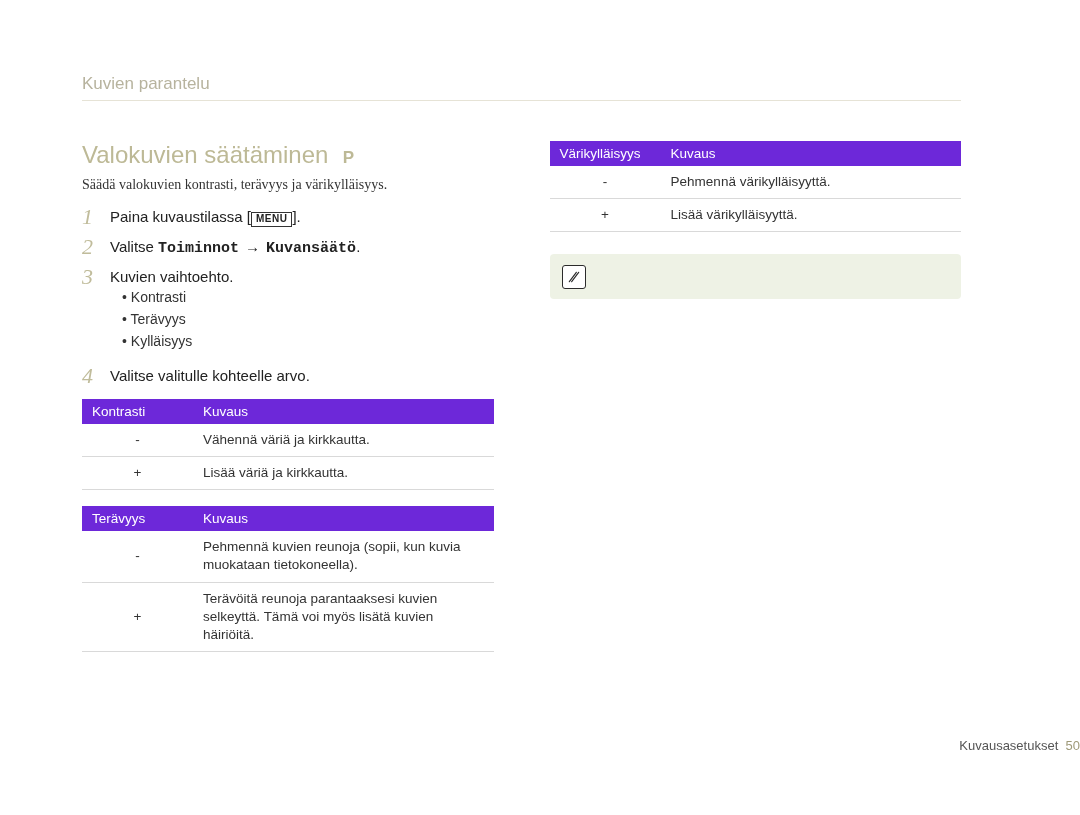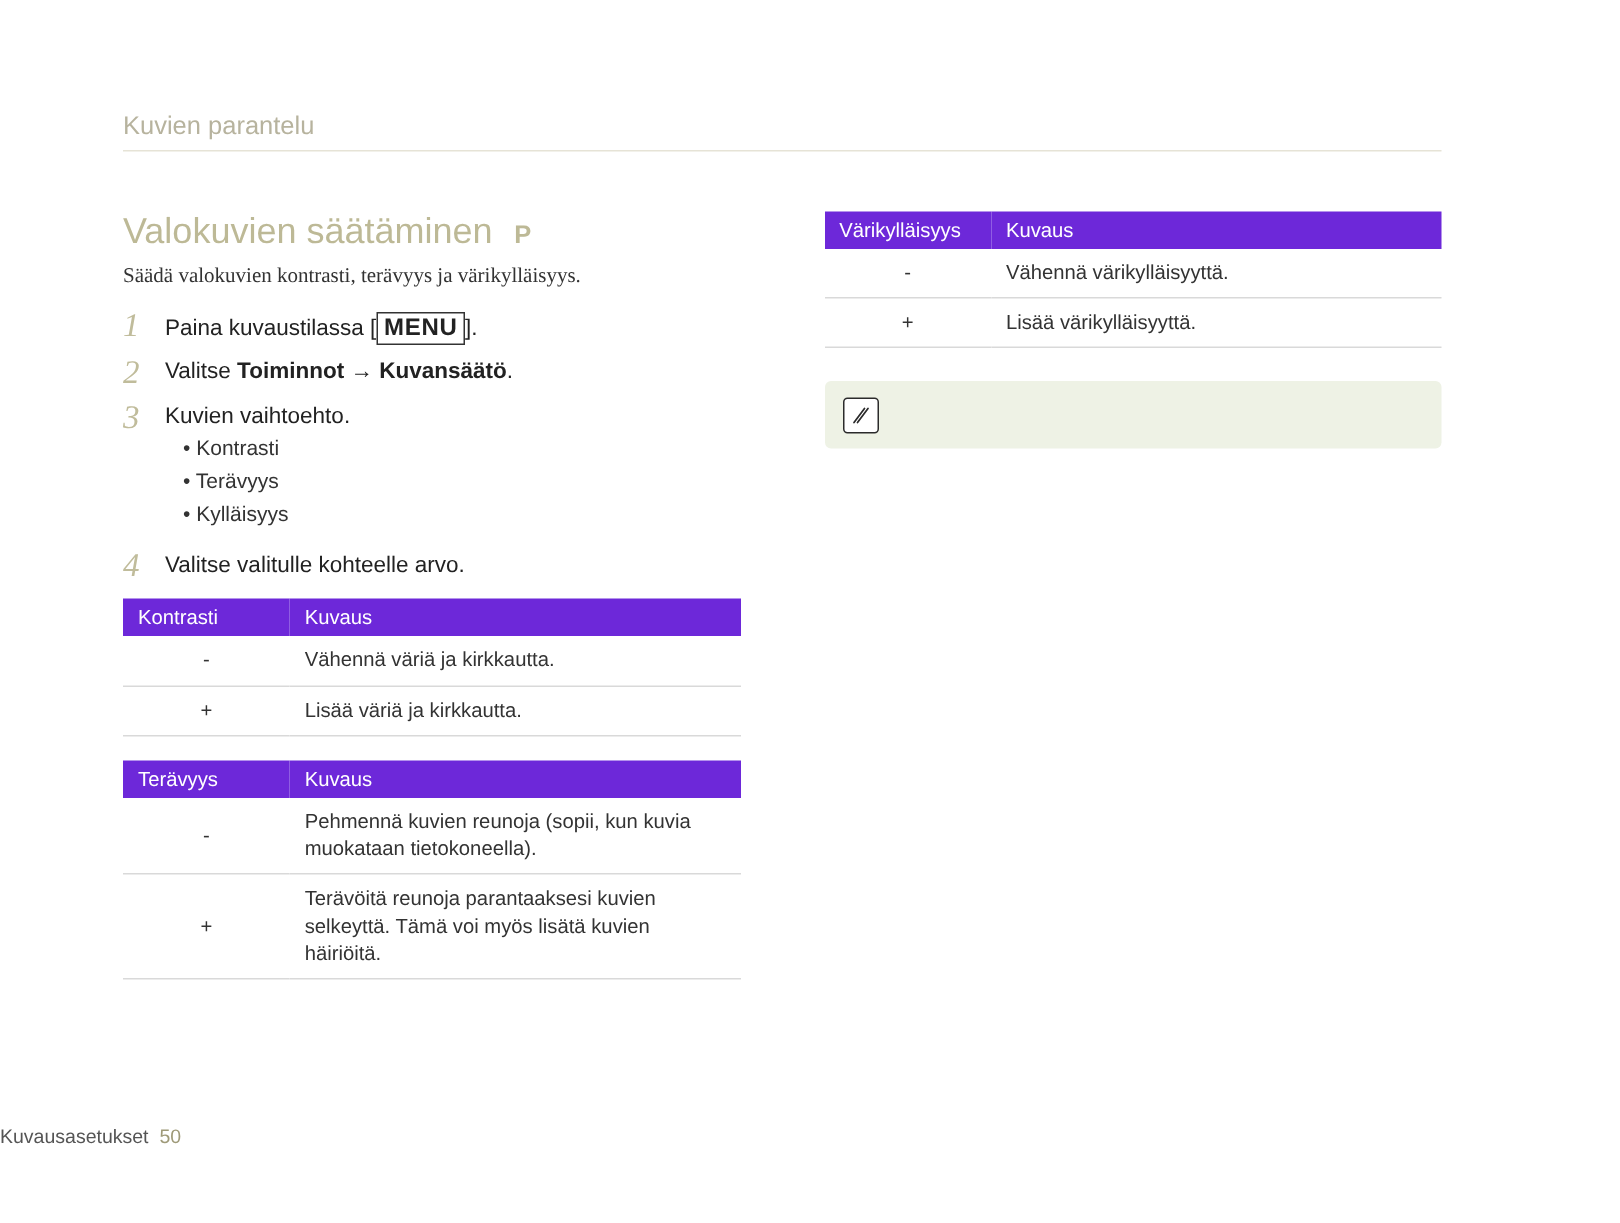--- a/index.html
+++ b/index.html
@@ -62,27 +62,27 @@
     text-align: left;
   }
   .step-text {
     font-size: 15px;
     color: #222;
     padding-top: 3px;
   }
   .menu-box {
     border: 1px solid #333;
     padding: 0 4px;
-    font-size: 16px;
+    font-size: 10px;
     font-weight: 700;
     letter-spacing: 0.5px;
     display: inline-block;
     line-height: 1.25;
   }
-  .bold { font-weight: 700; }
+  .bold { font-weight: 700; font-family: Liberation Mono, monospace; }
   .sub-bullets {
     list-style: none;
     padding: 2px 0 6px 12px;
     margin: 0;
     font-size: 14px;
     color: #333;
   }
   .sub-bullets li { line-height: 1.55; }
   .sub-bullets li::before { content: "•  "; }
   table.spec {
@@ -130,24 +130,24 @@
     justify-content: center;
     background: #ffffff;
     flex: 0 0 24px;
     margin-top: 1px;
   }
   .note-icon svg { width: 14px; height: 14px; }
   .note-list { list-style: none; padding: 0; margin: 0; }
   .note-list li::before { content: "•  "; }
   .footer {
     position: absolute;
-    bottom: 50px;
+    bottom: 62px;
     left: 0;
     width: 100%;
-    text-align: left;
+    text-align: right;
     font-size: 13px;
     color: #555;
   }
   .footer-num { color: #9f9a79; }
 </style>
 </head>
 <body>
 
 <div class="page">
   <div class="breadcrumb">Kuvien parantelu</div>
@@ -229,21 +229,21 @@
       <table class="spec" style="margin-top:0;">
         <thead>
           <tr>
             <th>Värikylläisyys</th>
             <th>Kuvaus</th>
           </tr>
         </thead>
         <tbody>
           <tr>
             <td>-</td>
-            <td>Vähennä värikylläisyyttä.</td>
+            <td>Pehmennä värikylläisyyttä.</td>
           </tr>
           <tr>
             <td>+</td>
             <td>Lisää värikylläisyyttä.</td>
           </tr>
         </tbody>
       </table>
 
       <div class="note-box">
         <span class="note-icon">

